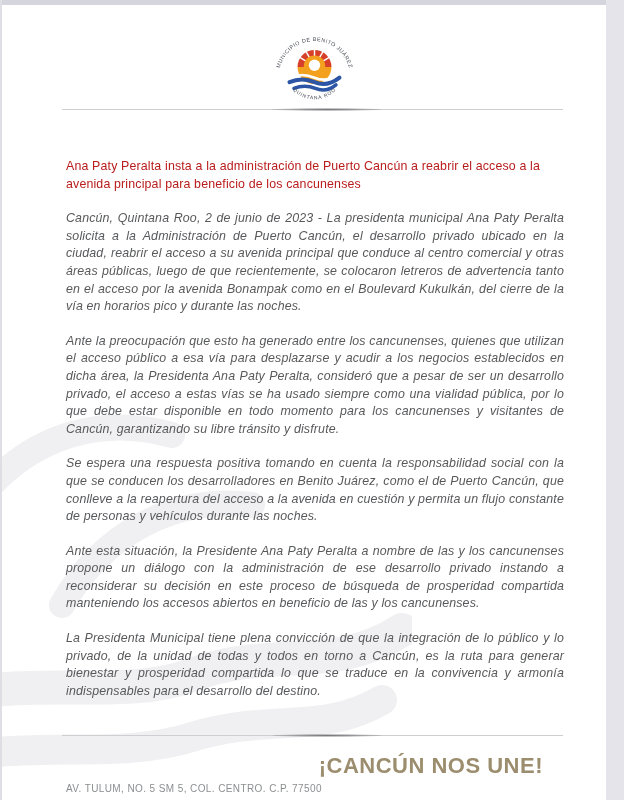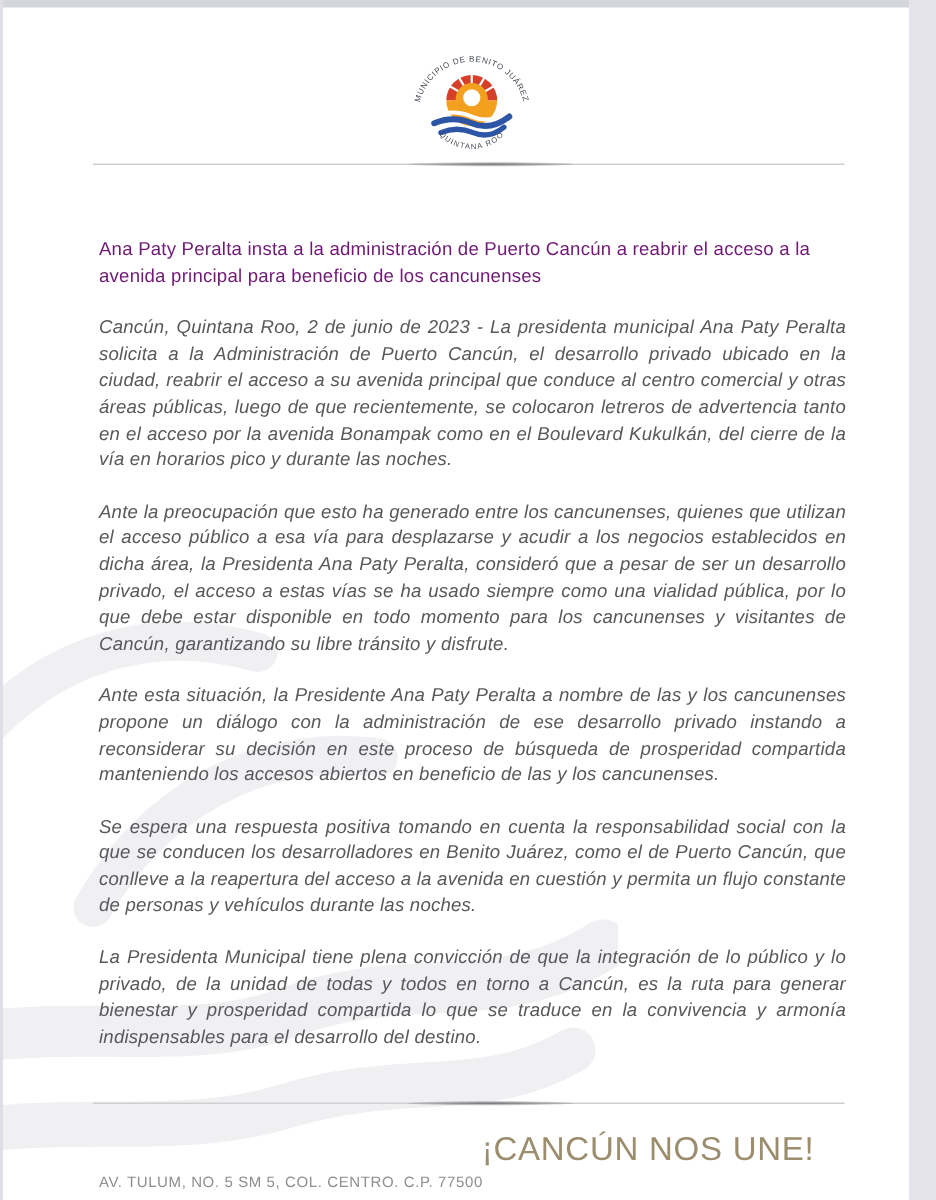--- a/index.html
+++ b/index.html
@@ -36,41 +36,41 @@
 
   
   .content {
     position:absolute; left:64px; top:153px; width:498px;
     color:#58595b;
     font-size:12.4px;
     line-height:17.6px;
     letter-spacing:0.15px;
   }
   .doc-title {
-    color:#701a75;
+    color:#b91c1c;
     margin-bottom:17px;
     text-align:left;
     font-weight:400;
   }
   .content p.para {
     text-align:justify;
     margin-bottom:17px;
     font-style:italic;
   }
 
   
   .footer-address {
     position:absolute; left:64px; top:748px;
     font-size:10px; line-height:12px; letter-spacing:0.4px;
     color:#8c8e90;
     margin-top:30px;
   }
   .footer-slogan {
     position:absolute; right:63px; top:748px;
-    font-size:22px; font-weight:400; letter-spacing:0.5px;
+    font-size:22px; font-weight:700; letter-spacing:0.5px;
     color:#9b8d6d;
     font-stretch:condensed;
   }
 </style>
 </head>
 <body>
 
 <div class="page">
 
   <svg class="watermark" width="470" height="430" viewBox="0 0 470 430">
@@ -118,22 +118,22 @@
   </svg>
 
   <div class="rule rule-header">
       <span class="smudge"></span>
     </div>
 
   <div class="content">
     <p class="doc-title">Ana Paty Peralta insta a la administración de Puerto Cancún a reabrir el acceso a la avenida principal para beneficio de los cancunenses</p>
     <p class="para">Cancún, Quintana Roo, 2 de junio de 2023 - La presidenta municipal Ana Paty Peralta solicita a la Administración de Puerto Cancún, el desarrollo privado ubicado en la ciudad, reabrir el acceso a su avenida principal que conduce al centro comercial y otras áreas públicas, luego de que recientemente, se colocaron letreros de advertencia tanto en el acceso por la avenida Bonampak como en el Boulevard Kukulkán, del cierre de la vía en horarios pico y durante las noches.</p>
     <p class="para">Ante la preocupación que esto ha generado entre los cancunenses, quienes que utilizan el acceso público a esa vía para desplazarse y acudir a los negocios establecidos en dicha área, la Presidenta Ana Paty Peralta, consideró que a pesar de ser un desarrollo privado, el acceso a estas vías se ha usado siempre como una vialidad pública, por lo que debe estar disponible en todo momento para los cancunenses y visitantes de Cancún, garantizando su libre tránsito y disfrute.</p>
+    <p class="para">Se espera una respuesta positiva tomando en cuenta la responsabilidad social con la que se conducen los desarrolladores en Benito Juárez, como el de Puerto Cancún, que conlleve a la reapertura del acceso a la avenida en cuestión y permita un flujo constante de personas y vehículos durante las noches.</p>
     <p class="para">Ante esta situación, la Presidente Ana Paty Peralta a nombre de las y los cancunenses propone un diálogo con la administración de ese desarrollo privado instando a reconsiderar su decisión en este proceso de búsqueda de prosperidad compartida manteniendo los accesos abiertos en beneficio de las y los cancunenses.</p>
-    <p class="para">Se espera una respuesta positiva tomando en cuenta la responsabilidad social con la que se conducen los desarrolladores en Benito Juárez, como el de Puerto Cancún, que conlleve a la reapertura del acceso a la avenida en cuestión y permita un flujo constante de personas y vehículos durante las noches.</p>
     <p class="para">La Presidenta Municipal tiene plena convicción de que la integración de lo público y lo privado, de la unidad de todas y todos en torno a Cancún, es la ruta para generar bienestar y prosperidad compartida lo que se traduce en la convivencia y armonía indispensables para el desarrollo del destino.</p>
   </div>
 
   <div class="rule rule-footer">
       <span class="smudge"></span>
     </div>
 
   <div class="footer-address">
     <div>AV. TULUM, NO. 5 SM 5, COL. CENTRO. C.P. 77500</div>
   </div>

